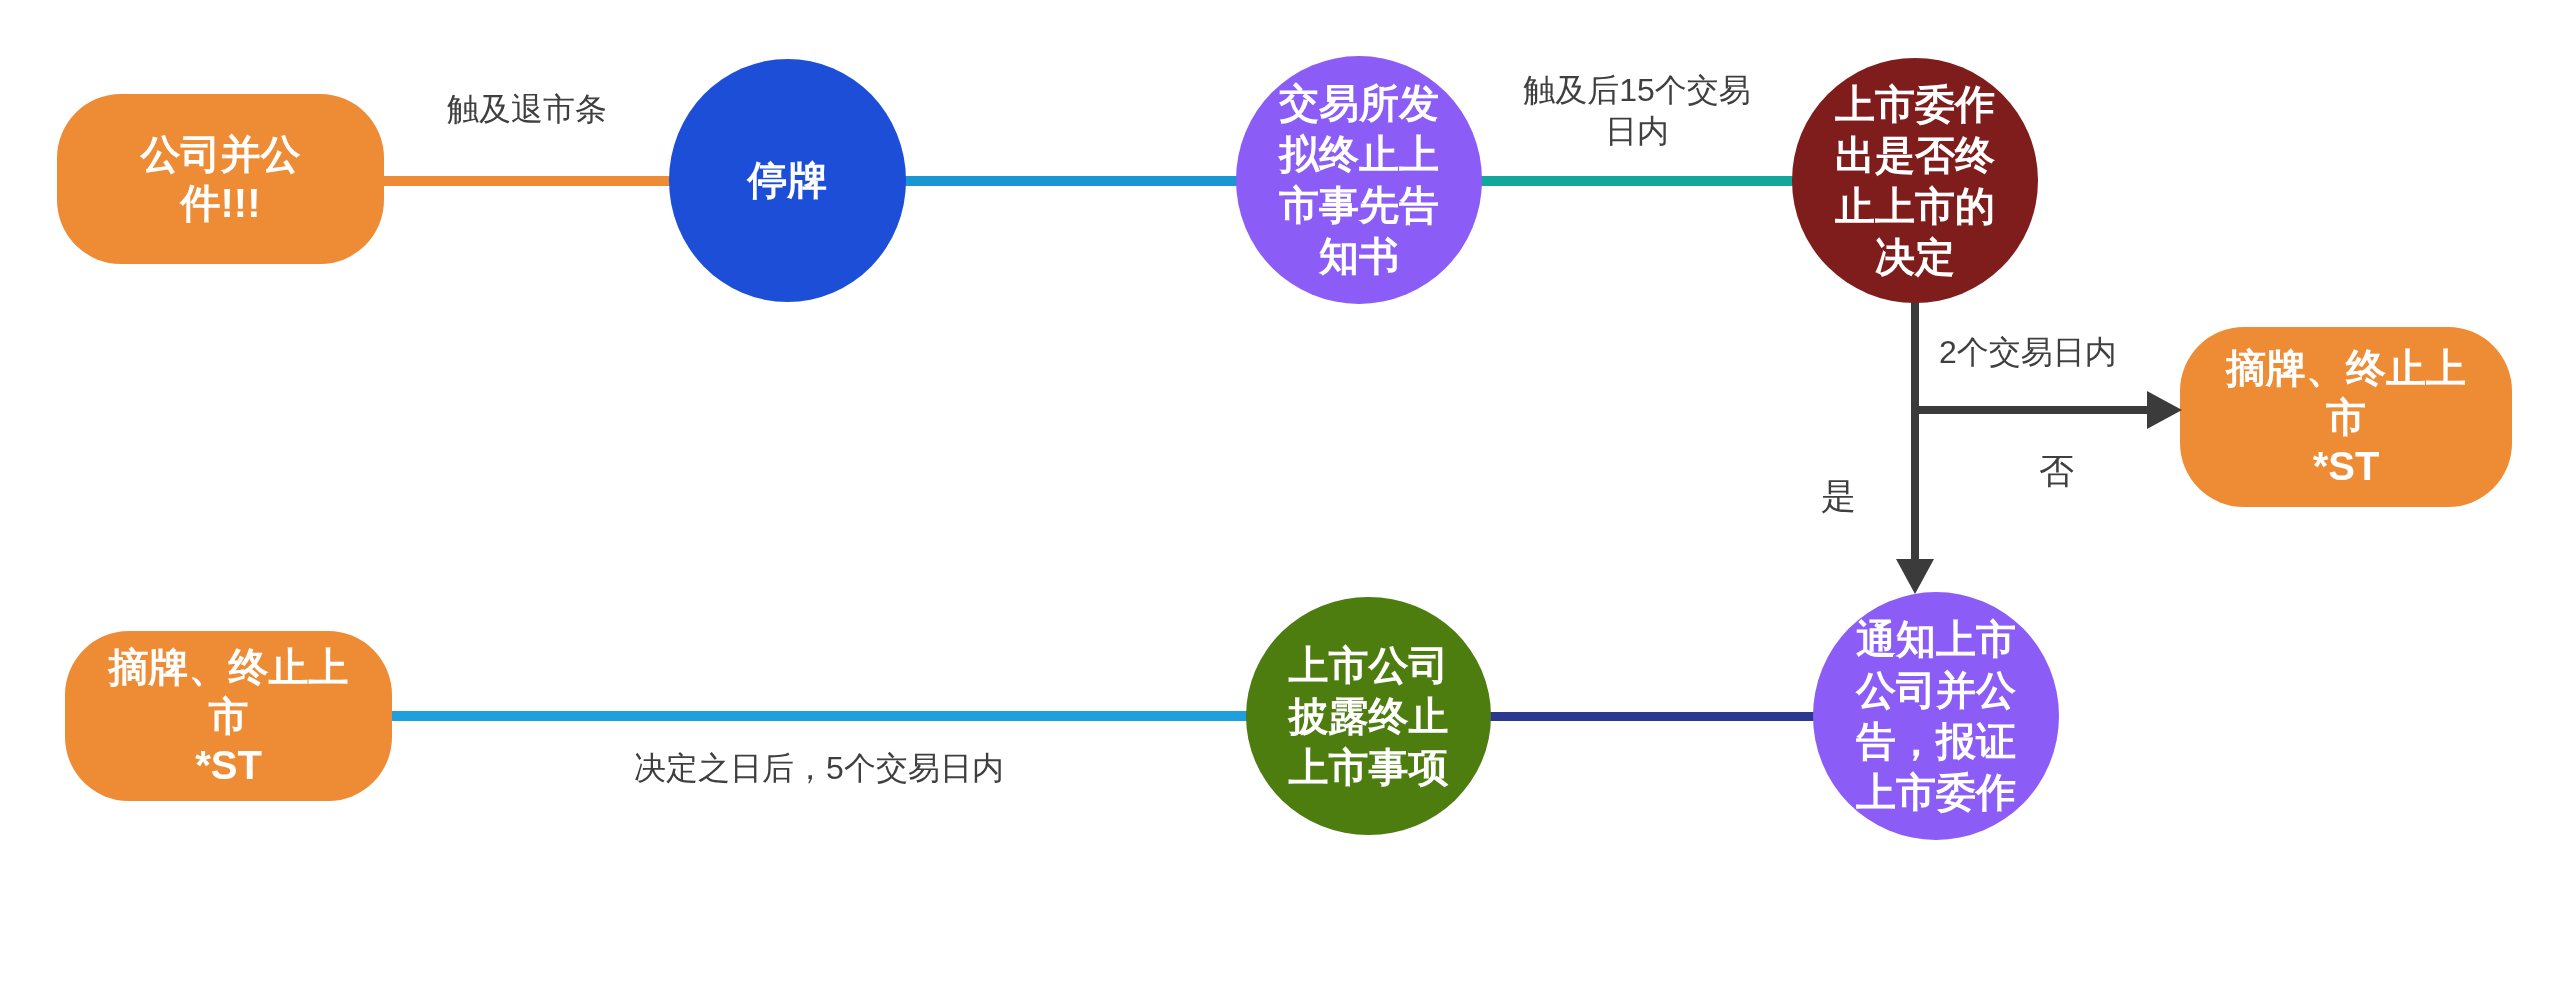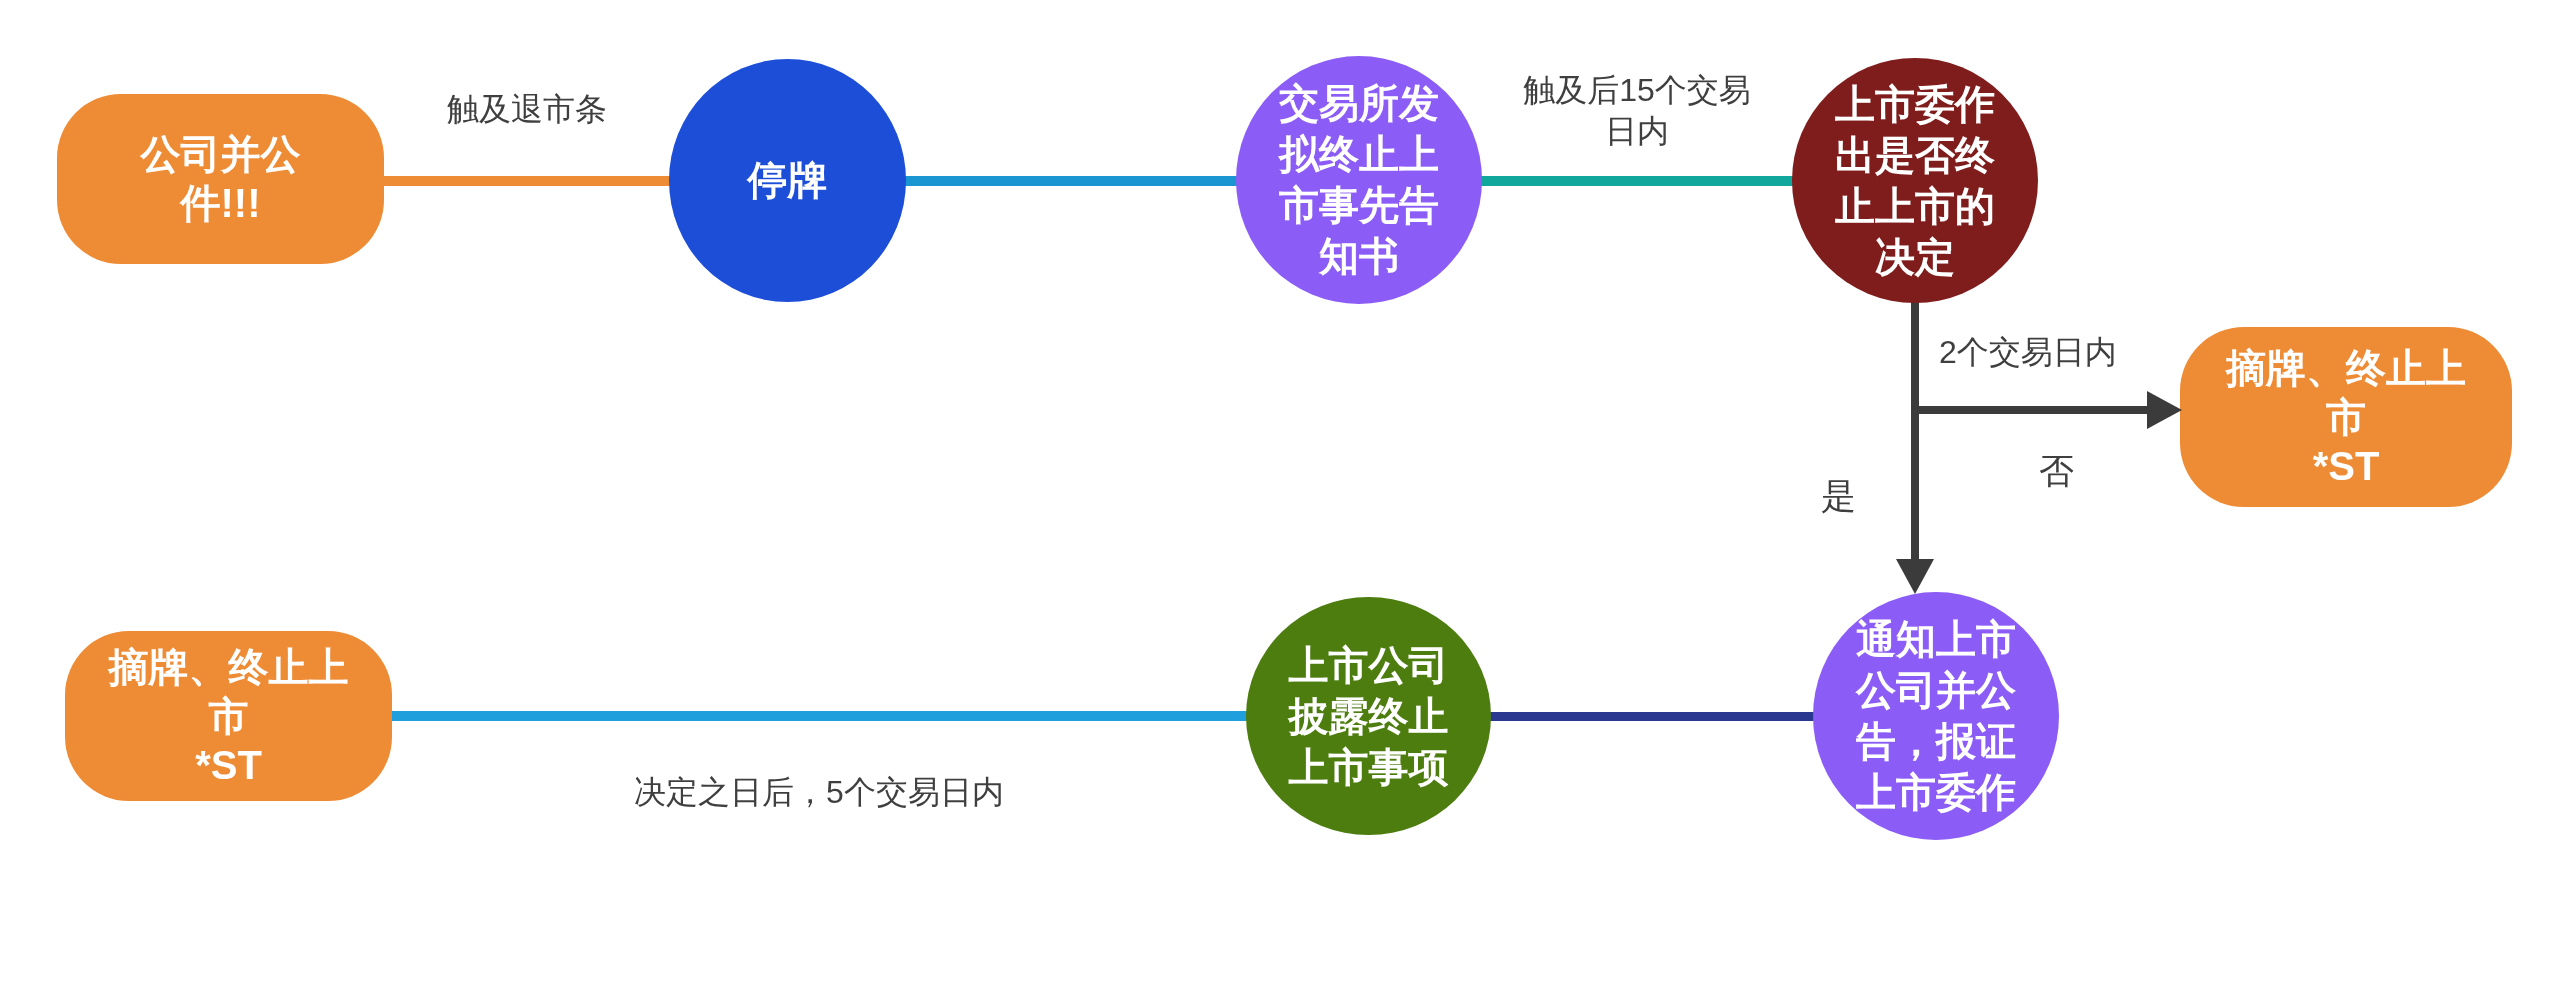--- a/index.html
+++ b/index.html
@@ -117,16 +117,16 @@
 
   <div class="edge-label" style="left:1482px; top:70px; width:310px;">触及后15个交易
 日内</div>
 
   <div class="edge-label" style="left:1939px; top:332px; text-align:center;">2个交易日内</div>
 
   <div class="edge-label branch-label" style="left:2039px; top:450px;">否</div>
 
   <div class="edge-label branch-label" style="left:1821px; top:475px;">是</div>
 
-  <div class="edge-label" style="left:392px; top:772px; width:854px;">决定之日后，5个交易日内</div>
+  <div class="edge-label" style="left:392px; top:748px; width:854px;">决定之日后，5个交易日内</div>
 
 </div>
 
 
 </body></html>

